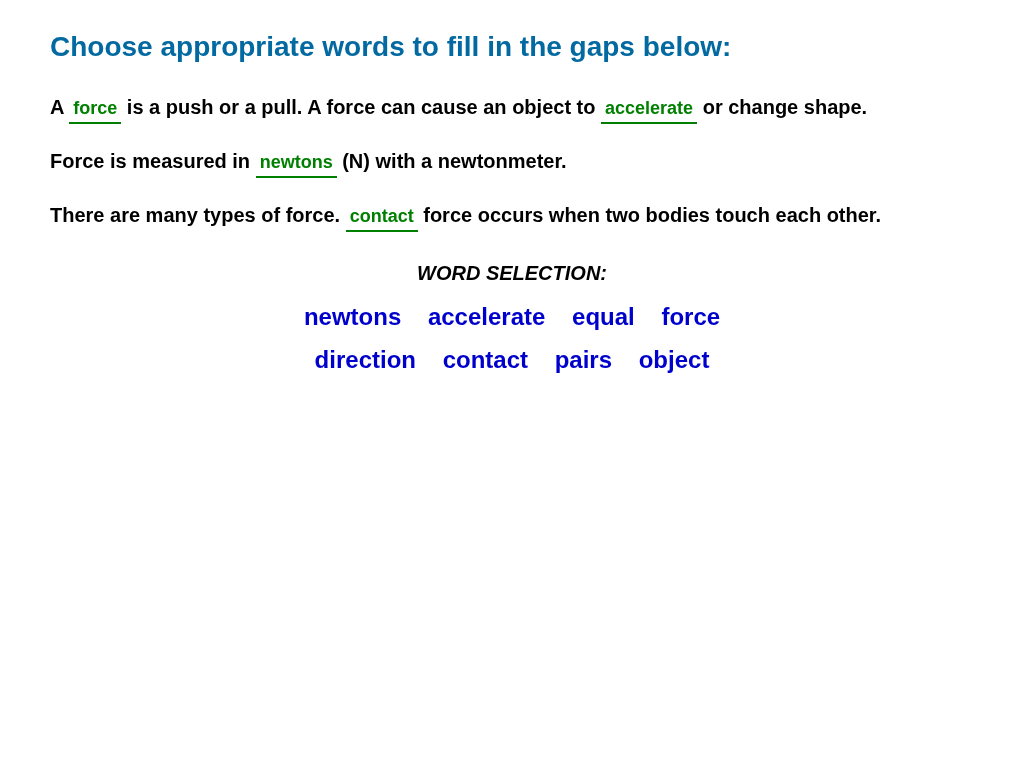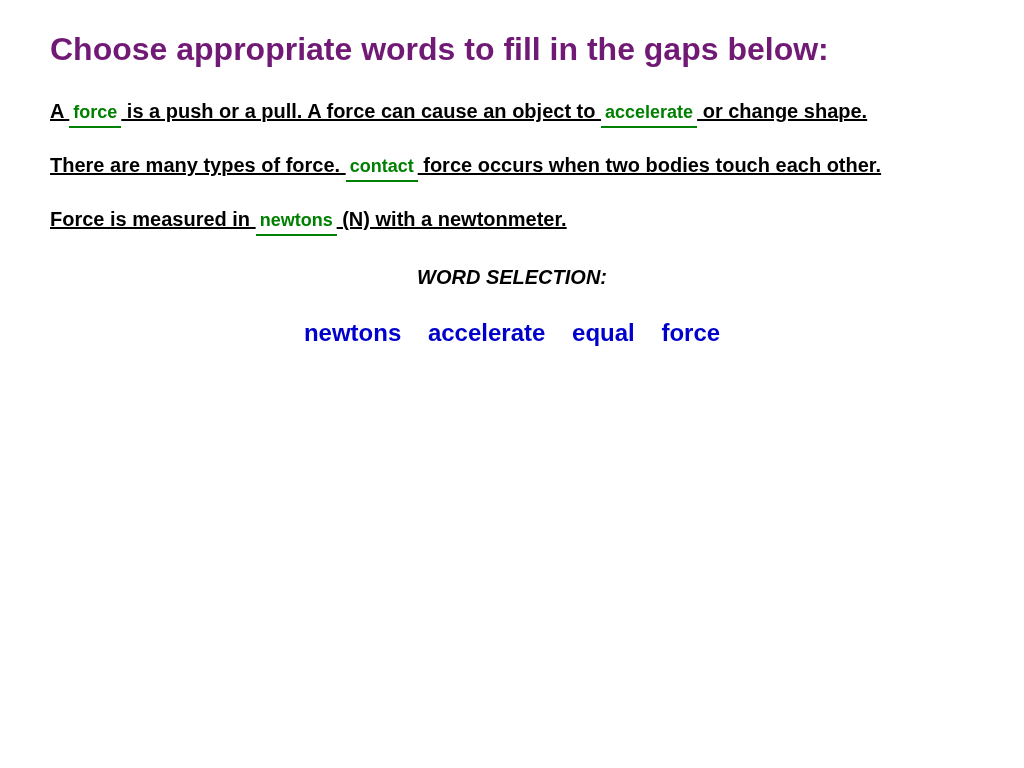--- a/index.html
+++ b/index.html
@@ -11,37 +11,36 @@
     body {
       background: #ffffff;
       font-family: Arial, Helvetica, sans-serif;
       width: 1024px;
       height: 768px;
       overflow: hidden;
       padding: 30px 50px;
     }
 
     .title {
-      color: #701a75;
-      font-size: 32px;
+      color: #0369a1;
+      font-size: 28px;
       font-weight: bold;
       margin-bottom: 28px;
       line-height: 1.2;
     }
 
     .content {
       font-size: 20px;
       font-weight: bold;
       color: #000000;
       line-height: 1.5;
     }
 
     .paragraph {
       margin-bottom: 22px;
-      text-decoration: underline;
     }
 
     .filled-word {
       color: #008000;
       border-bottom: 2px solid #008000;
       font-size: 18px;
       font-weight: bold;
       display: inline-block;
       padding: 0 4px;
       min-width: 50px;
@@ -51,21 +50,21 @@
     .word-selection-section {
       text-align: center;
       margin-top: 30px;
     }
 
     .word-selection-title {
       font-size: 20px;
       font-weight: bold;
       font-style: italic;
       color: #000000;
-      margin-bottom: 22px;
+      margin-bottom: 10px;
     }
 
     .word-list {
       font-size: 24px;
       font-weight: bold;
       color: #0000cc;
       line-height: 1.8;
     }
 
     .word-item {
@@ -82,35 +81,41 @@
 <div class="content">
 
   <div class="paragraph">
     A <span class="filled-word">force</span>
     is a push or a pull. A force can cause an object to
     <span class="filled-word">accelerate</span>
     or change shape.
   </div>
 
   <div class="paragraph">
+    Force is measured in
+    <span class="filled-word">newtons</span>
+    (N) with a newtonmeter.
+  </div>
+
+  <div class="paragraph">
     There are many types of force.
     <span class="filled-word">contact</span>
     force occurs when two bodies touch each other.
-  </div>
-
-  <div class="paragraph">
-    Force is measured in
-    <span class="filled-word">newtons</span>
-    (N) with a newtonmeter.
   </div>
 
 
 </div>
 
 <div class="word-selection-section">
   <div class="word-selection-title">WORD SELECTION:</div>
   <div class="word-list">
     <span class="word-item">newtons</span>
     <span class="word-item">accelerate</span>
     <span class="word-item">equal</span>
     <span class="word-item">force</span>
   </div>
+  <div class="word-list">
+    <span class="word-item">direction</span>
+    <span class="word-item">contact</span>
+    <span class="word-item">pairs</span>
+    <span class="word-item">object</span>
+  </div>
 </div>
 
 </body></html>

